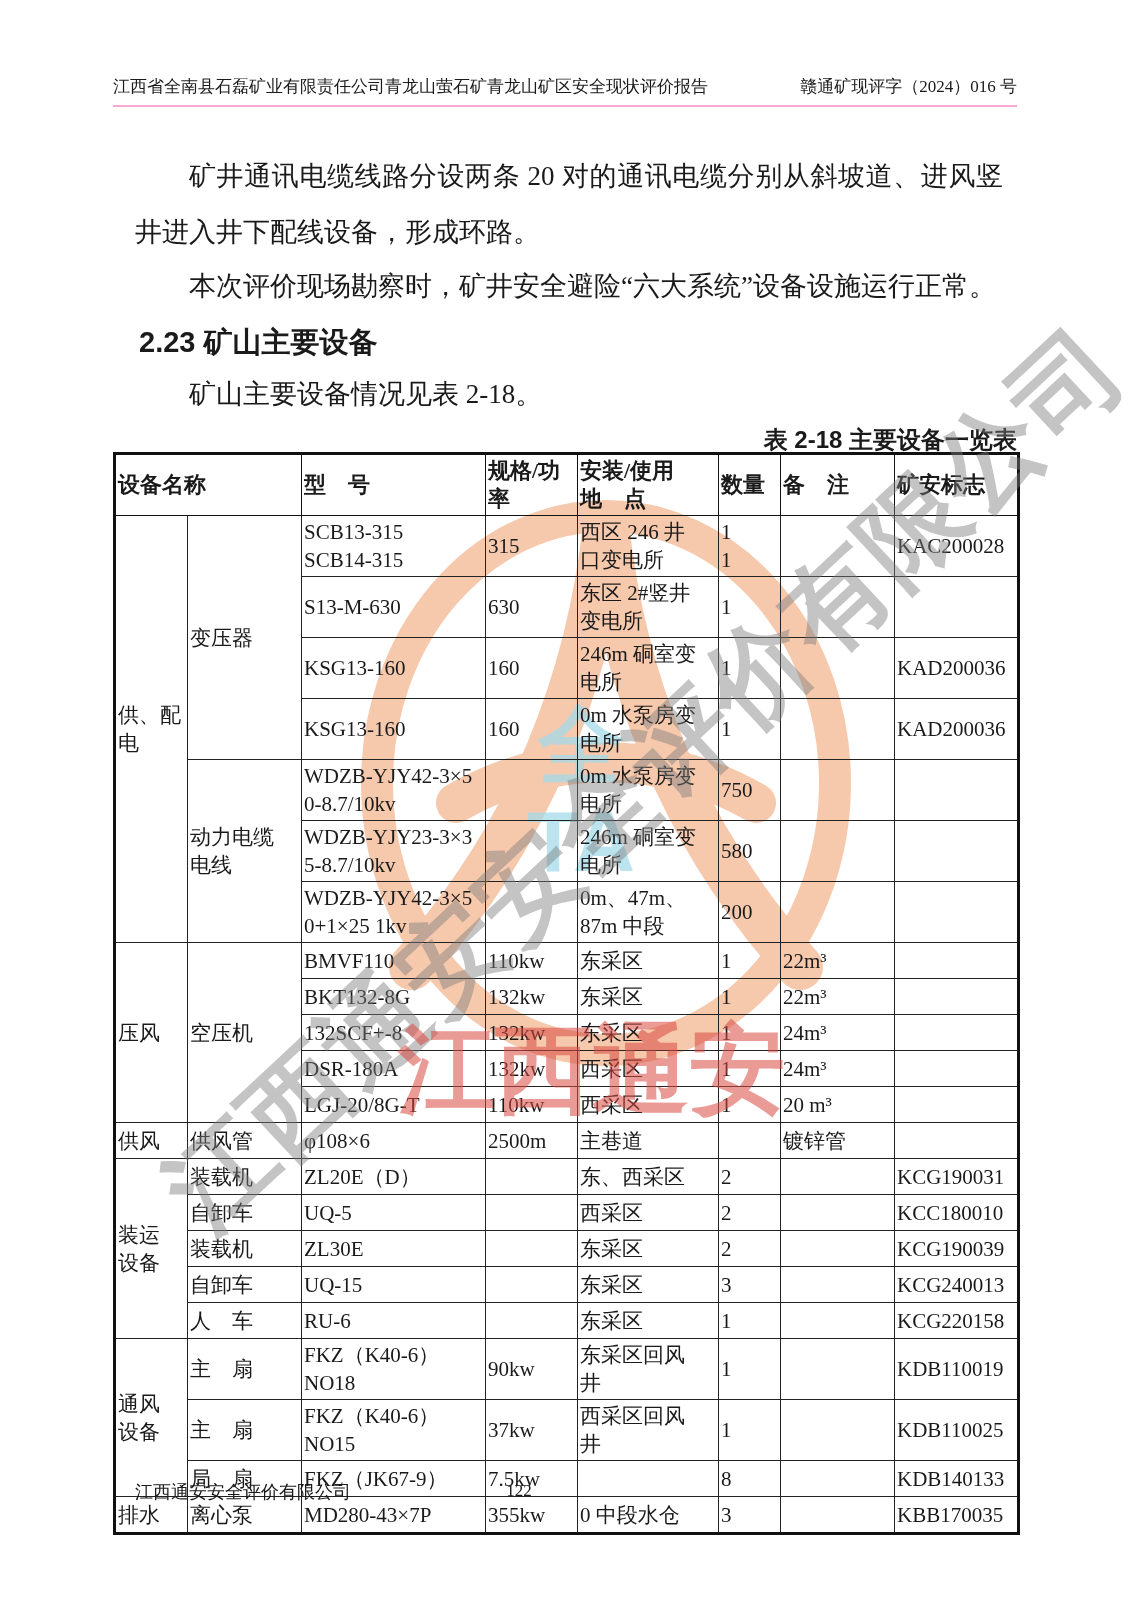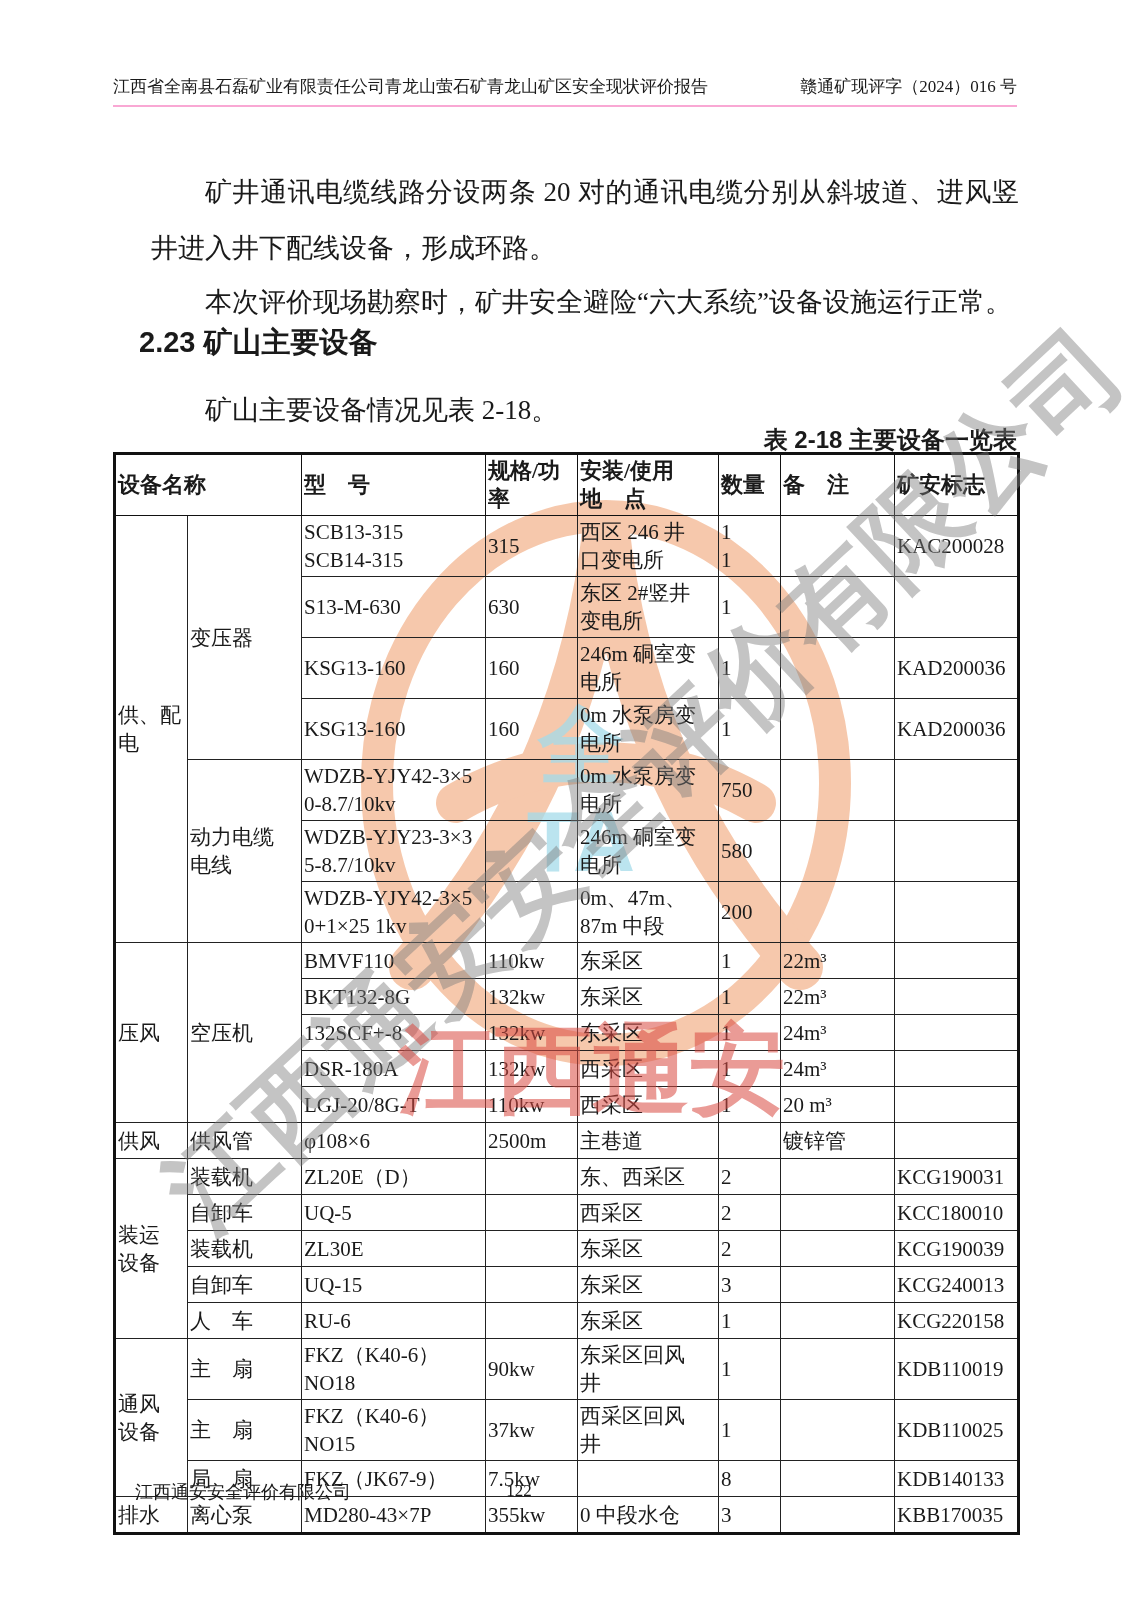--- a/index.html
+++ b/index.html
@@ -21,21 +21,21 @@
   
   .doc-header{
     position:absolute;top:76px;left:113px;width:904px;
     display:flex;justify-content:space-between;align-items:flex-end;
     font-size:17px;line-height:22px;
     padding-bottom:7px;border-bottom:2px solid #f9a8d4;
     z-index:1;
   }
   
   .para{
-    position:absolute;left:135px;width:868px;margin:16px;
+    position:absolute;left:135px;width:868px;margin:0;
     font-size:27px;line-height:56px;text-align:justify;
     text-indent:54px;z-index:1;
   }
   .p1{top:148px;}
   .p2{top:258px;font-family:Liberation Serif, serif;}
   .p3{top:366px;}
   .heading{
     position:absolute;left:135px;top:314px;margin:4px;
     font-family:"Liberation Sans","DejaVu Sans",sans-serif;
     font-size:29px;font-weight:bold;line-height:48px;z-index:1;

